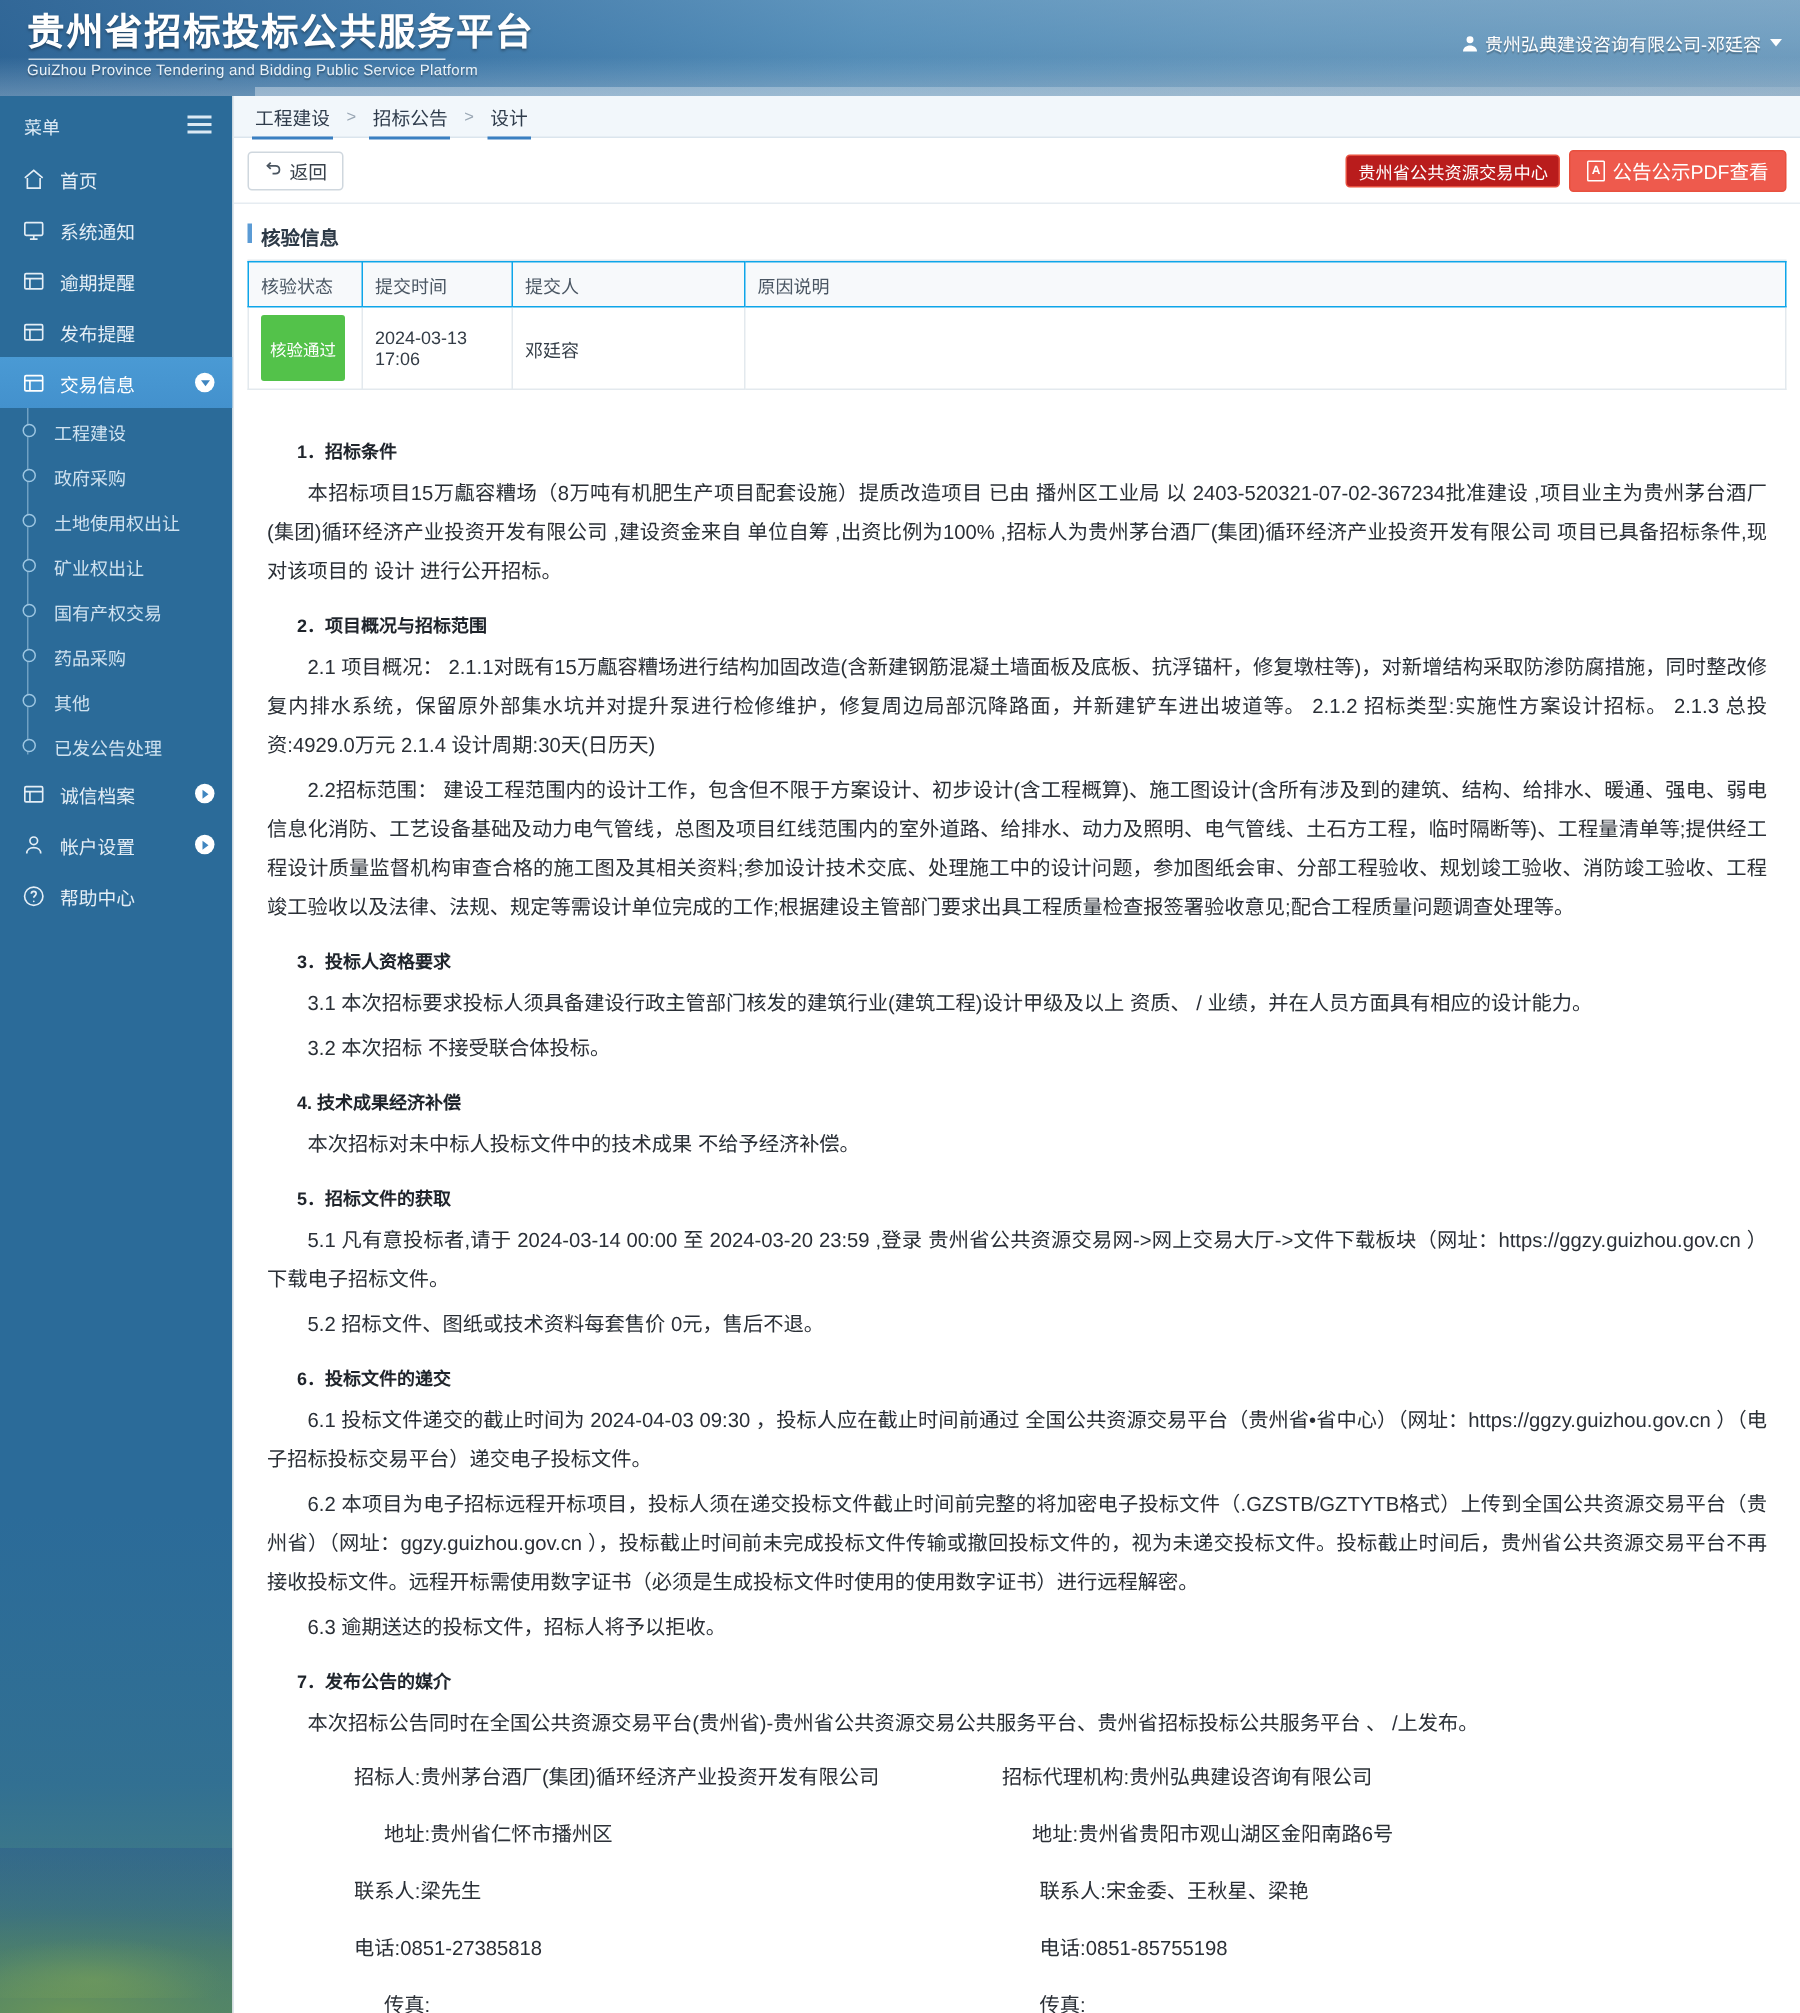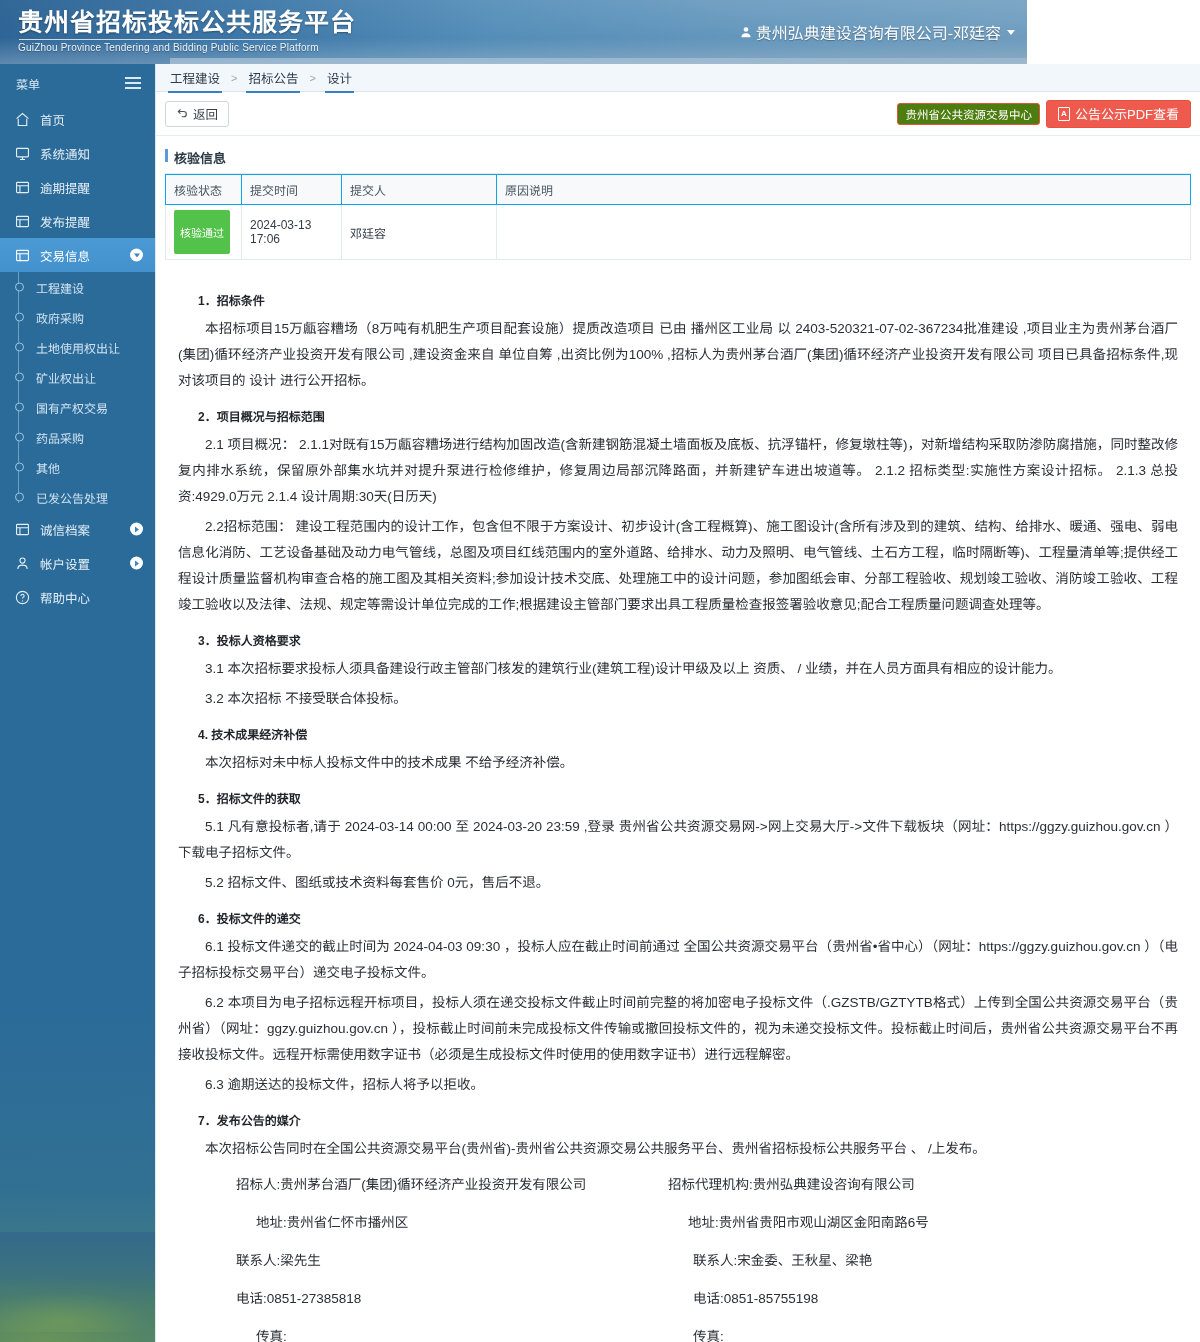--- a/index.html
+++ b/index.html
@@ -8,21 +8,21 @@
     margin: 0; padding: 0;
     width: 1200px; height: 1342px;
     font-family: "Liberation Sans", "DejaVu Sans", sans-serif;
     background: #fff;
     overflow: hidden;
   }
 
   
   .header {
     position: absolute; top: 0; left: 0;
-    width: 1027px; height: 64px;
+    width: 1200px; height: 64px;
     background:
       linear-gradient(100deg, rgba(40,95,145,0.86) 0%, rgba(52,112,163,0.72) 24%, rgba(84,145,188,0.55) 48%, rgba(120,168,200,0.42) 70%, rgba(150,185,208,0.40) 100%),
       linear-gradient(180deg, #6f9cc0 0%, #5d90b8 40%, #4f83ad 72%, #53799c 100%);
     overflow: hidden;
   }
   .header::before {
     content:"";
     position:absolute; left:0; right:0; bottom:0; height:26px;
     background: linear-gradient(180deg, rgba(255,255,255,0) 0%, rgba(210,228,240,0.30) 100%);
   }
@@ -45,21 +45,21 @@
     margin: 2px 0 2px 1px;
   }
   .brand-en {
     font-size: 10px; color: #eaf2f8; letter-spacing: 0.2px;
     line-height: 12px;
     text-shadow: 0 1px 1px rgba(0,0,0,0.30);
   }
   .user-area {
     position: absolute; right: 12px; top: 20px;
     z-index: 3;
-    font-size: 16px; color: #ffffff;
+    font-size: 12px; color: #ffffff;
     display: flex; align-items: center; gap: 4px;
     cursor: pointer;
     text-shadow: 0 1px 1px rgba(0,0,0,0.3);
   }
   .user-area svg { display:block; }
   .caret-down {
     width: 0; height: 0;
     border-left: 4px solid transparent;
     border-right: 4px solid transparent;
     border-top: 5px solid #ffffff;
@@ -165,25 +165,26 @@
     display: flex; align-items: center;
     padding: 0 9px 0 9px;
     border-bottom: 1px solid #e6ecf1;
   }
   .btn-back {
     height: 26px; padding: 0 10px;
     border: 1px solid #cfd7de; border-radius: 3px;
     background: #fff; color: #38414b; font-size: 12.5px;
     display: inline-flex; align-items: center; gap: 4px;
     cursor: pointer;
+    font-family: Liberation Serif, serif;
   }
   .toolbar-right { margin-left: auto; display: flex; align-items: center; gap: 6px; }
   .btn-center {
     height: 22px; padding: 0 7px;
-    background: #4d7c0f; border: 1px solid #e8503f; border-radius: 3px;
+    background: #b91c1c; border: 1px solid #e8503f; border-radius: 3px;
     color: #fff; font-size: 11.5px; display:inline-flex; align-items:center;
     cursor: pointer;
   }
   .btn-pdf {
     height: 28px; padding: 0 11px;
     background: #ee5a4d; border: 1px solid #e8503f; border-radius: 3px;
     color: #fff; font-size: 13px; display:inline-flex; align-items:center; gap:5px;
     cursor: pointer;
   }
   .pdf-glyph {

